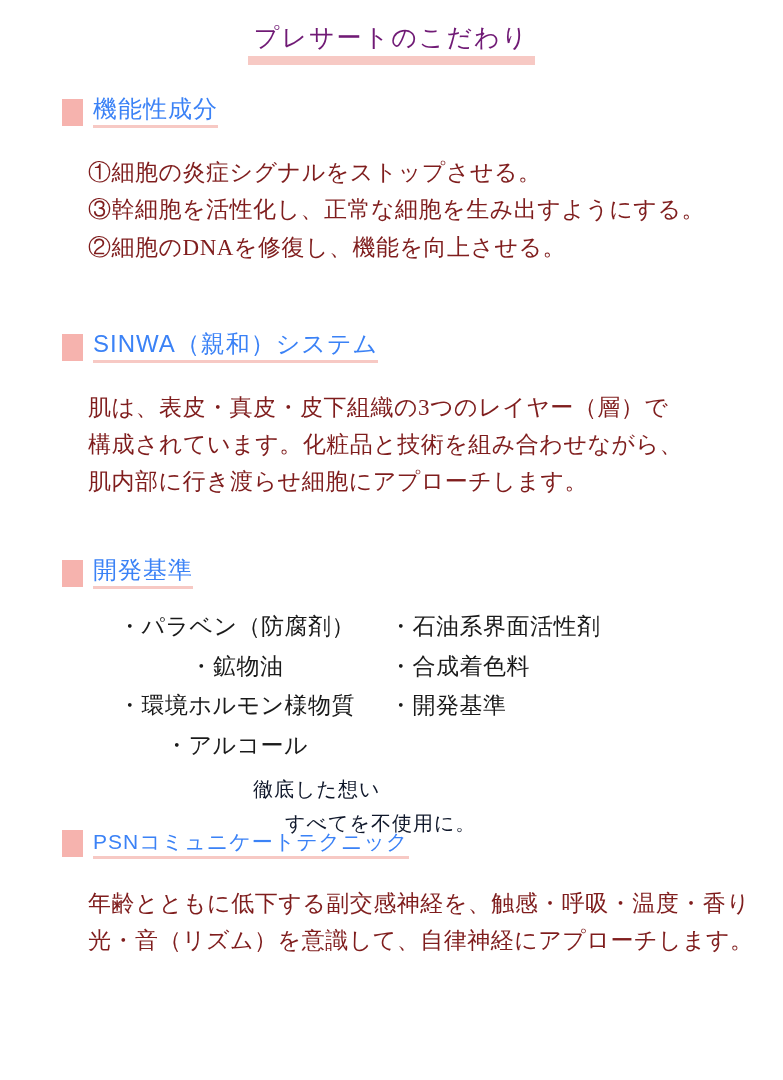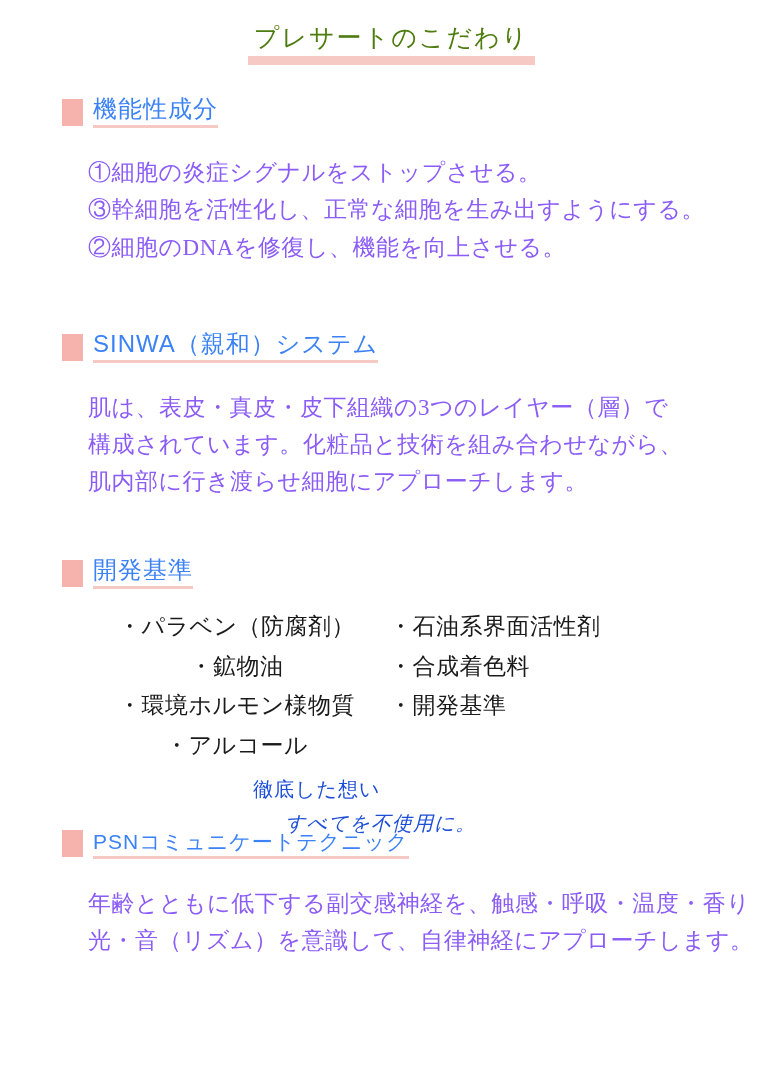--- a/index.html
+++ b/index.html
@@ -25,21 +25,21 @@
 
   
   .title-wrap {
     text-align: center;
     padding-top: 22px;
   }
   .title {
     display: inline-block;
     font-size: 25px;
     letter-spacing: 2px;
-    color: #4d7c0f;
+    color: #701a75;
     padding: 0 6px 3px 6px;
     border-bottom: 9px solid #f7c9c4;
     line-height: 1.25;
     font-family: Liberation Sans, sans-serif;
     font-weight: 500;
   }
 
   
   .section {
     margin-top: 30px;
@@ -69,57 +69,56 @@
   }
   .heading .htext.small {
     font-size: 21px;
   }
 
   .body-block {
     padding-left: 88px;
     padding-right: 36px;
     font-size: 23px;
     line-height: 1.62;
-    color: #8b5cf6;
+    color: #7f1d1d;
     letter-spacing: 0.5px;
   }
   .body-block .line {
     white-space: nowrap;
   }
 
   
   .std-cols {
     display: flex;
     padding-left: 84px;
     margin-top: 18px;
     font-size: 23px;
     line-height: 1.72;
     letter-spacing: 0.5px;
   }
   .std-col-a { width: 305px; text-align: center; }
   .std-col-b { width: 300px; }
   .std-item { white-space: nowrap; }
 
   .handwrite {
-    color: #1d4ed8;
+    color: #0f172a;
     font-family: "Liberation Sans", sans-serif;
     font-size: 20px;
     line-height: 1.5;
     letter-spacing: 1px;
   }
   .hw-1 {
     position: absolute;
     left: 253px;
     top: 774px;
   }
   .hw-2 {
     position: absolute;
     left: 285px;
     top: 808px;
-    font-style: italic;
   }
   .spacer-md { height: 26px; }
 </style>
 </head>
 <body>
 
 <div class="page">
 
   <div class="title-wrap">
     <span class="title">プレサートのこだわり</span>

